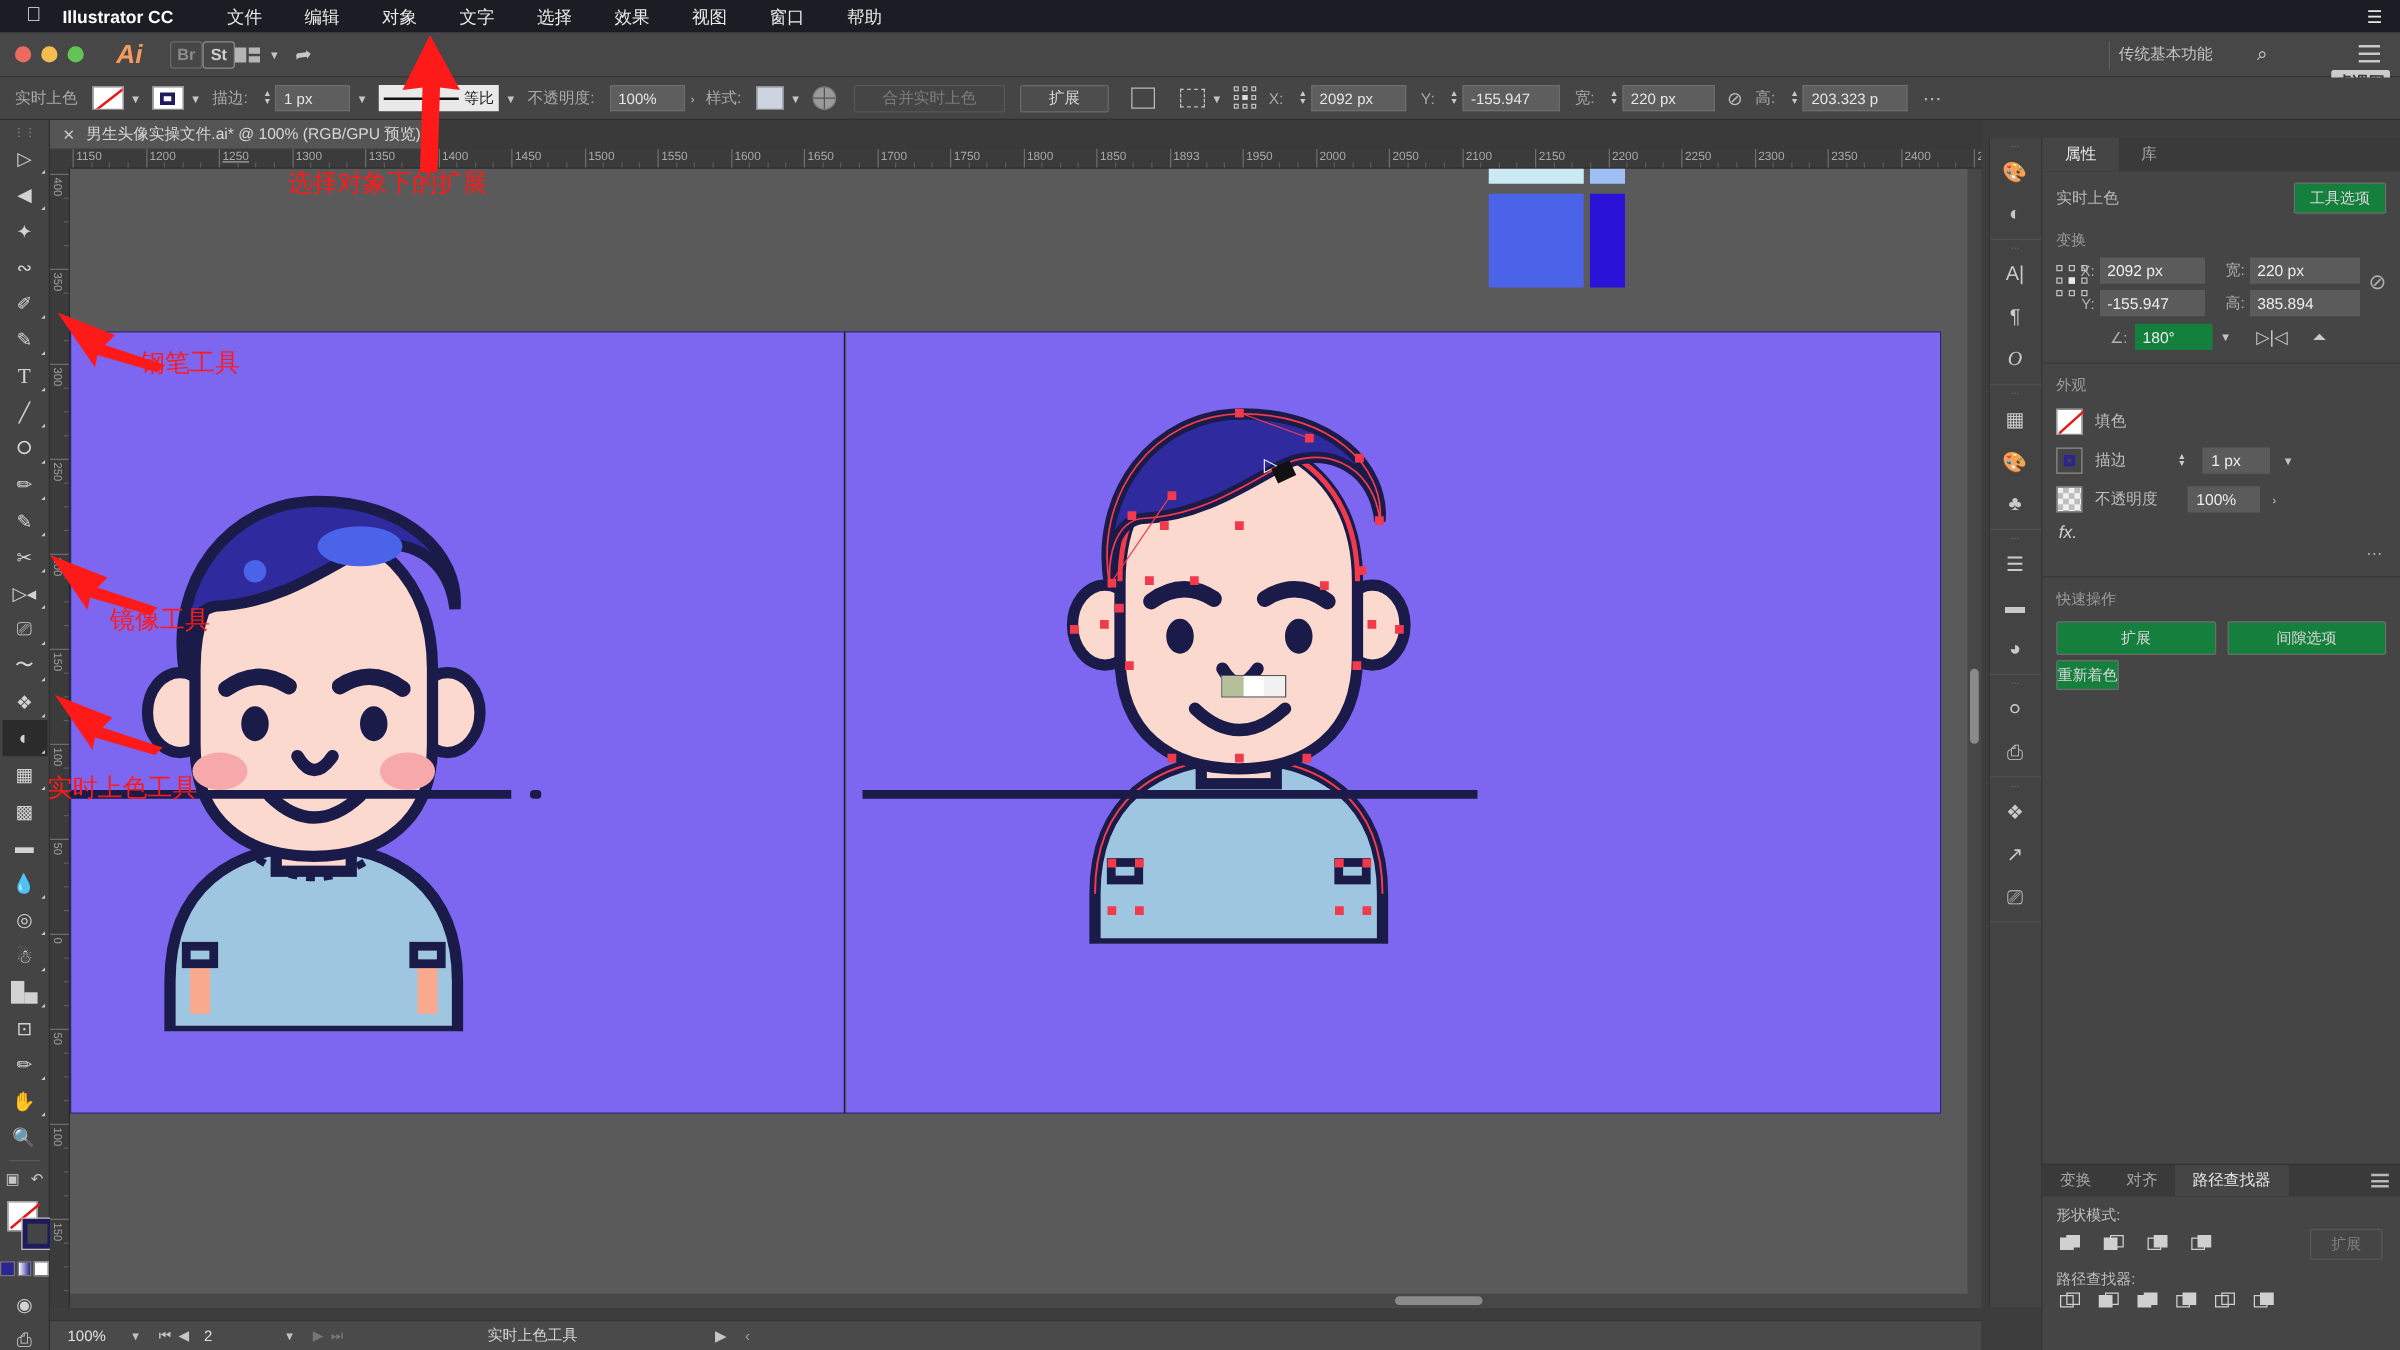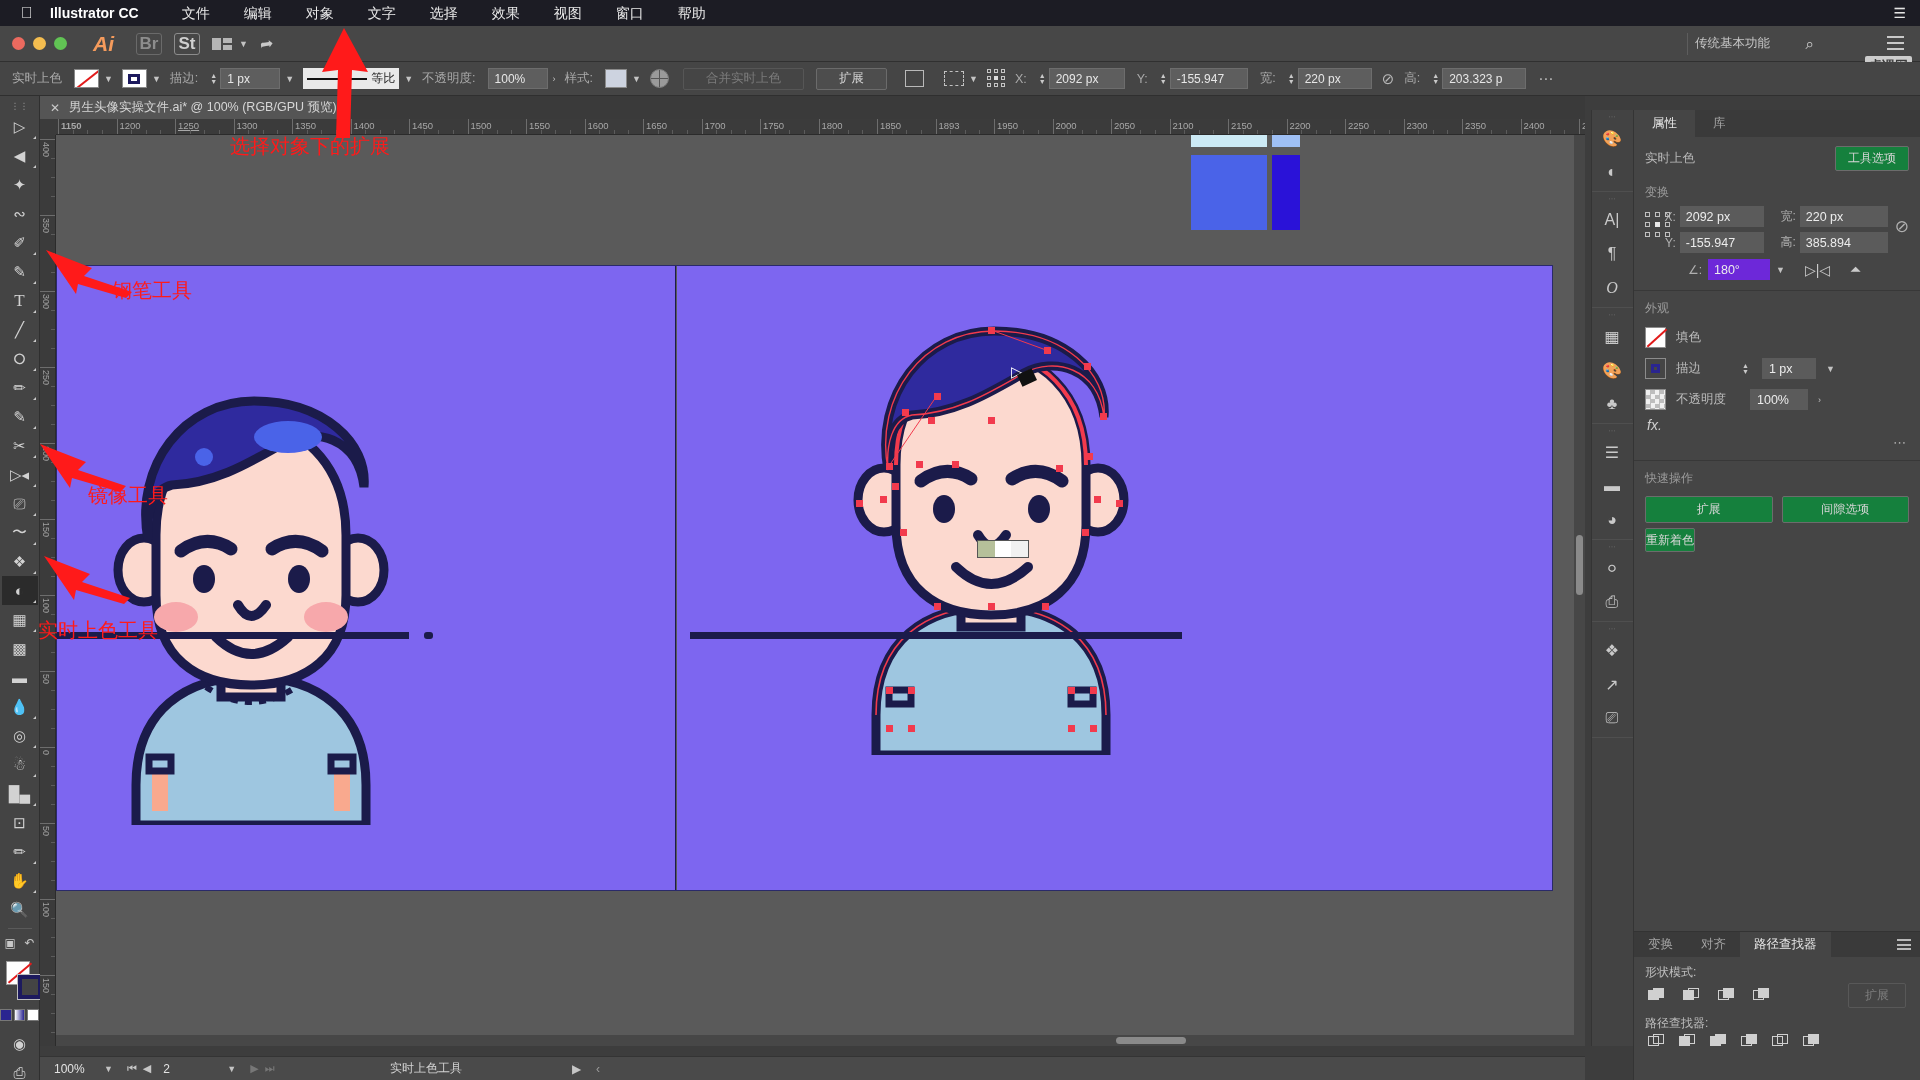--- a/index.html
+++ b/index.html
@@ -29,22 +29,22 @@
     position: absolute; top: 26px; left: 0; width: 1920px; height: 36px;
     background: #474747; display: flex; align-items: center; padding-left: 8px;
     border-bottom: 1px solid #303030;
   }
   .traffic { display: flex; gap: 8px; align-items: center; margin: 0 12px 0 4px; }
   .tl { width: 13px; height: 13px; border-radius: 50%; }
   .tl.r { background: #ec6a5f; } .tl.y { background: #f4bd4f; } .tl.g { background: #61c454; }
   .ai-logo { color: #f59b5c; font-weight: bold; font-style: italic; font-size: 21px; margin: 0 22px 0 14px; }
   .sq-btn {
     width: 26px; height: 22px; border: 1px solid #6a6a6a; border-radius: 3px;
-    color: #8d8d8d; font-size: 17px; font-weight: bold; display: flex;
-    align-items: center; justify-content: center; margin-right: 12px;
+    color: #8d8d8d; font-size: 13px; font-weight: bold; display: flex;
+    align-items: center; justify-content: center; 
   }
   .sq-btn.act { color: #cfcfcf; border-color: #8c8c8c; }
   .arr-ctl { display: flex; align-items: center; gap: 5px; margin-right: 12px; }
   .dock-ic { width: 22px; height: 16px; position: relative; }
   .dock-ic i { position: absolute; background: #b5b5b5; }
   .chev { color: #c3c3c3; font-size: 9px; }
   .plane { color: #c8c8c8; font-size: 16px; transform: rotate(-8deg); }
   .workspace-lbl { position: absolute; right: 150px; color: #c6c6c6; font-size: 12.5px; }
   .ws-divider { position: absolute; right: 232px; top: 7px; width: 1px; height: 22px; background: #5d5d5d; }
   .search-ic { position: absolute; right: 106px; color: #d0d0d0; font-size: 15px; }
@@ -216,21 +216,21 @@
   .p-sect-title { color: #9b9b9b; font-size: 12px; padding: 9px 11px 5px 11px; }
   .xf-body { display: flex; align-items: flex-start; padding: 0 11px; gap: 7px; }
   .anchor9 { width: 28px; height: 28px; position: relative; margin-top: 6px; }
   .anchor9 i { position: absolute; width: 5px; height: 5px; border: 1px solid #c0c0c0; }
   .anchor9 i.on { background: #e8e8e8; border-color: #e8e8e8; }
   .xf-grid { display: grid; grid-template-columns: 22px 84px 28px 88px; gap: 5px 4px; align-items: center; }
   .xf-lbl { color: #b0b0b0; font-size: 12px; text-align: right; }
   .xf-fld { background: #5b5b5b; color: #ececec; font-size: 12.5px; padding: 2px 6px; height: 21px; display:flex; align-items:center; overflow:hidden; white-space:nowrap; }
   .unlink { color:#b0b0b0; font-size: 17px; margin-top: 10px; }
   .ang-row { display:flex; align-items:center; gap:6px; padding: 6px 11px 0 48px; }
-  .ang-fld { background:#6d28d9; color:#ececec; font-size:12.5px; padding:2px 6px; height:21px; width:62px; display:flex; align-items:center; }
+  .ang-fld { background:#15803d; color:#ececec; font-size:12.5px; padding:2px 6px; height:21px; width:62px; display:flex; align-items:center; }
   .flip-ic { color:#cacaca; font-size:14px; margin-left: 14px; }
   .p-div { height:1px; background:#383838; margin: 10px 0 0 0; }
   .ap-row { display: flex; align-items: center; gap: 10px; padding: 5px 11px; }
   .ap-sw { width: 21px; height: 21px; border: 1px solid #8c8c8c; position: relative; background: #fff; }
   .ap-sw.none::after { content:''; position:absolute; left:-2px; top:9px; width:26px; height:2px; background:#e21b1b; transform:rotate(-42deg); }
   .ap-sw.strk { background:#454545; display:flex; align-items:center; justify-content:center; }
   .ap-sw.strk i { width:9px; height:9px; border:3px solid #2a2590; }
   .ap-sw.opa { background: repeating-conic-gradient(#bdbdbd 0% 25%, #f0f0f0 0% 50%) 0 0/9px 9px; }
   .ap-lbl { color: #bdbdbd; font-size: 12.5px; width: 56px; }
   .ap-fld { background:#5b5b5b; color:#ececec; font-size:12.5px; padding:2px 7px; height:21px; display:flex; align-items:center; }
@@ -434,21 +434,21 @@
 
   <div class="tabstrip"></div>
   <div class="doctab">
     <span class="x">✕</span>
     <span>男生头像实操文件.ai* @ 100% (RGB/GPU 预览)</span>
   </div>
 
   <div class="ruler-corner"></div>
   <div class="ruler-h" id="rulerH">
       <div class="rtick" style="left: 2px;"></div>
-      <div class="rlbl" style="left: 2px; font-weight: bold;">1150</div>
+      <div class="rlbl" style="left: 2px;">1150</div>
       <div class="rtick sm" style="left: 16.625px;"></div>
       <div class="rtick sm" style="left: 31.25px;"></div>
       <div class="rtick sm" style="left: 45.875px;"></div>
       <div class="rtick" style="left: 60.5px;"></div>
       <div class="rlbl" style="left: 60.5px;">1200</div>
       <div class="rtick sm" style="left: 75.125px;"></div>
       <div class="rtick sm" style="left: 89.75px;"></div>
       <div class="rtick sm" style="left: 104.375px;"></div>
       <div class="rtick" style="left: 119px;"></div>
       <div class="rlbl" style="left: 119px; text-decoration: underline;">1250</div>

